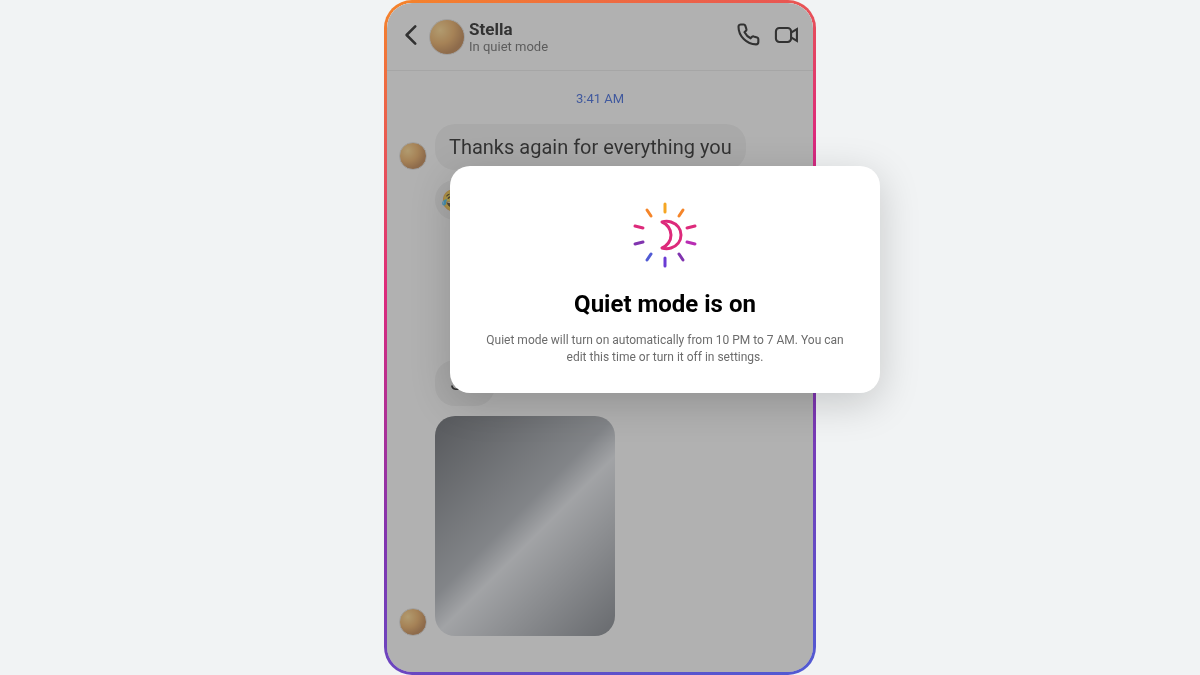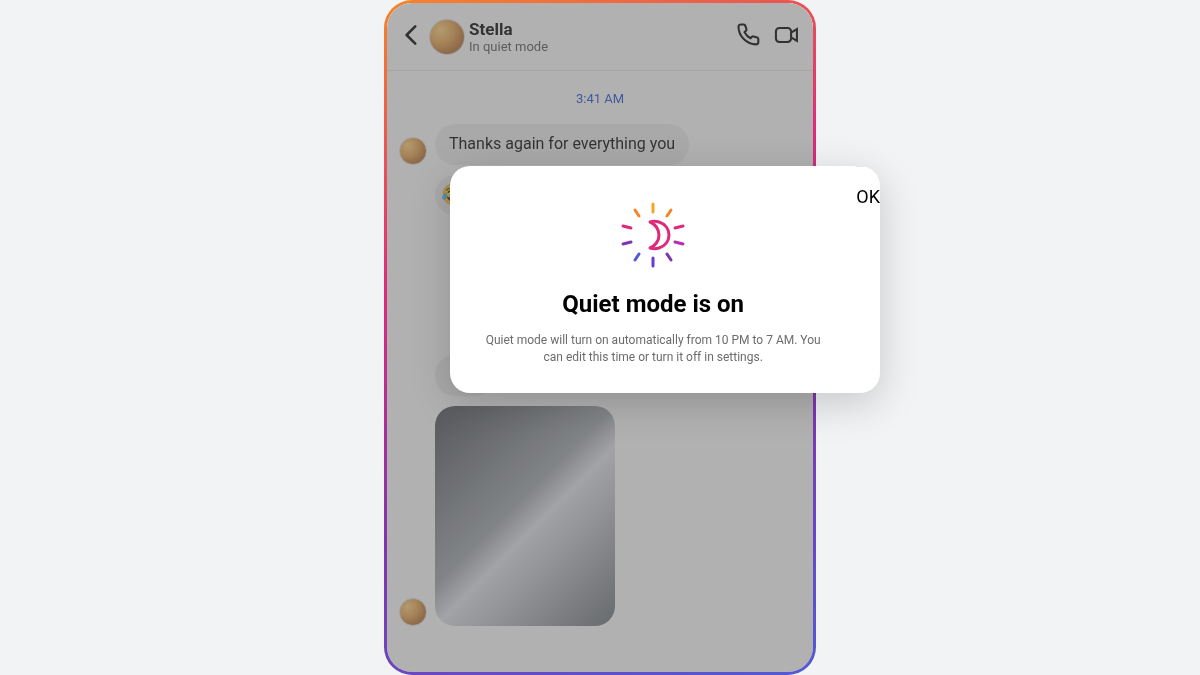--- a/index.html
+++ b/index.html
@@ -70,21 +70,21 @@
     font-size: 13px;
     color: #1d4ed8;
     margin: 8px 0 18px 0;
   }
   .msg-row { display: flex; align-items: flex-start; gap: 8px; margin-bottom: 10px; }
   .msg-avatar { align-self: flex-end; }
   .bubble {
     background: #efefef;
     border-radius: 20px;
     padding: 10px 14px;
-    font-size: 16px;
+    font-size: 20px;
     color: #000;
     max-width: 78%;
     line-height: 1.3;
     text-align: center;
   }
   .emoji-bubble {
     width: 40px; height: 40px;
     border-radius: 50%;
     background: #efefef;
     display: flex; align-items: center; justify-content: center;
@@ -205,16 +205,15 @@
             <line x1="10" y1="44" x2="18" y2="42" stroke="#8134af" stroke-width="3"></line>
             <line x1="10" y1="26" x2="18" y2="28" stroke="#dd2a7b" stroke-width="3"></line>
             <line x1="22" y1="10" x2="26" y2="16" stroke="#f58529" stroke-width="3"></line>
           </g>
           <path d="M46 22c-3-1-6-1-9 0 5 2 9 7 9 13s-4 11-9 13c3 1 6 1 9 0 6-2 10-7 10-13s-4-11-10-13z" fill="none" stroke="#dd2a7b" stroke-width="3" stroke-linejoin="round"></path>
         </svg>
       </div>
       <div class="dialog-title">Quiet mode is on</div>
       <div class="dialog-text">Quiet mode will turn on automatically from 10 PM to 7 AM. You can edit this time or turn it off in settings.</div>
     </div>
-    <div class="dialog-btn">OK</div>
   </div>
 
 </div>
 
 </body></html>

